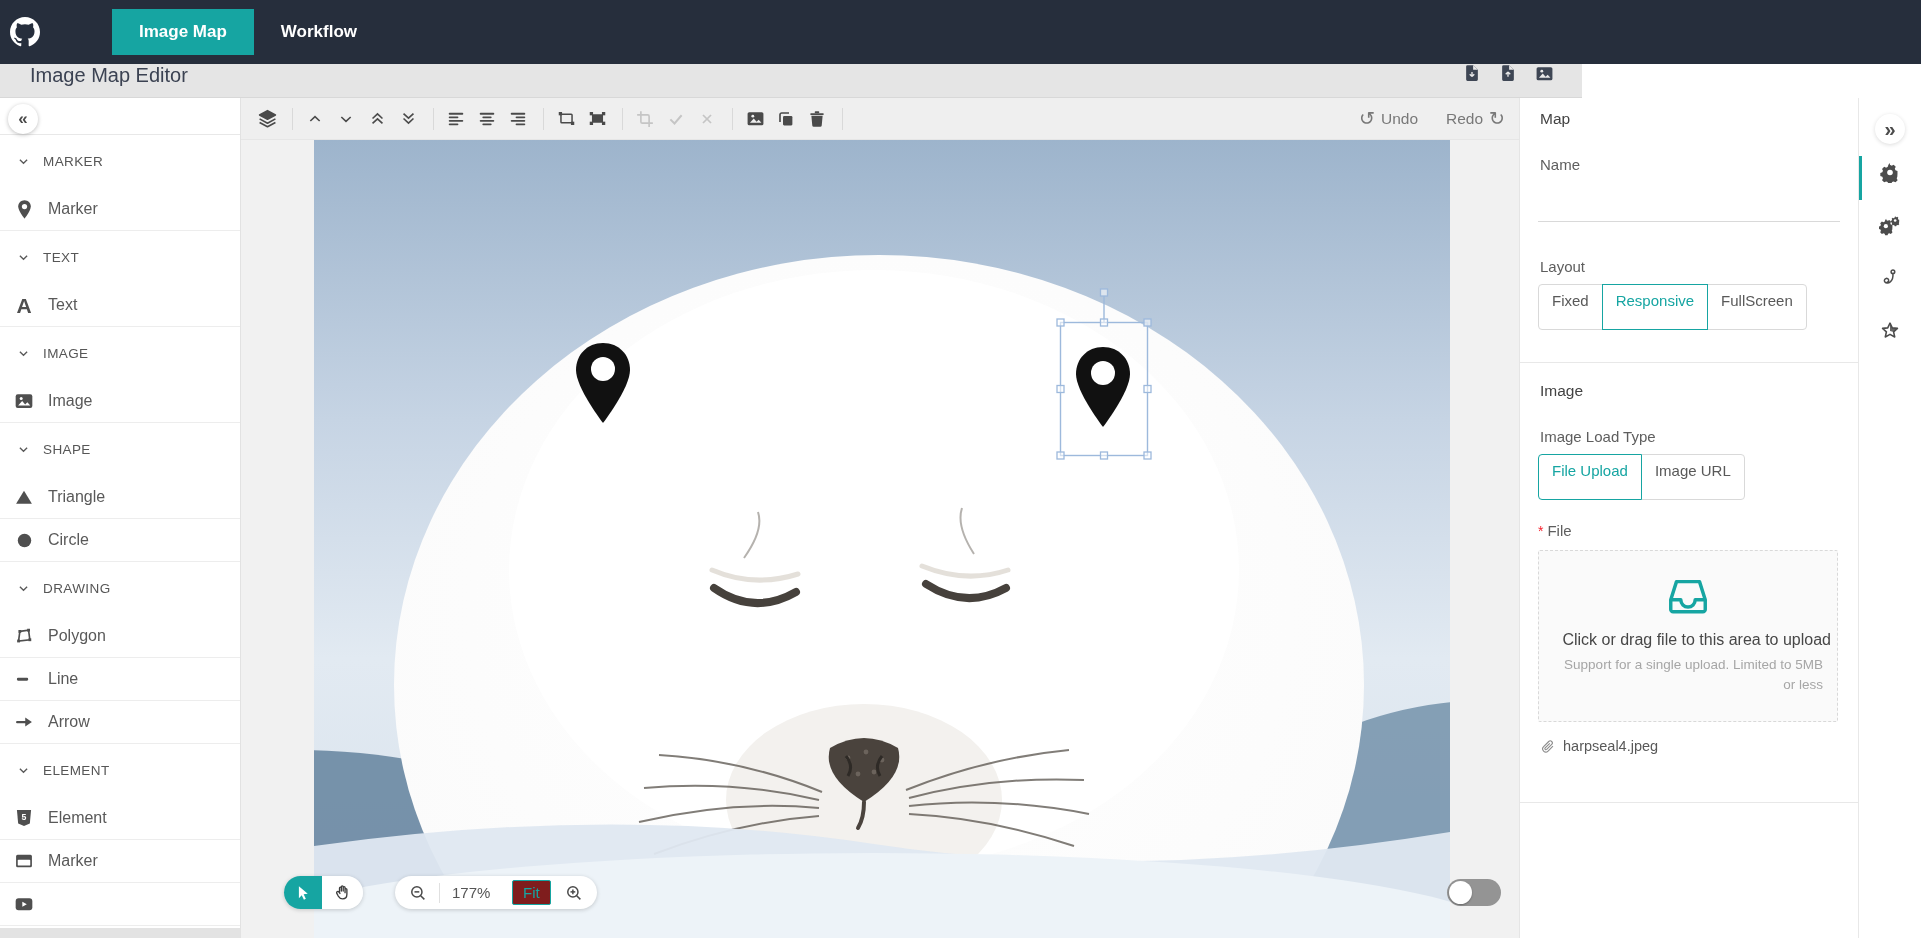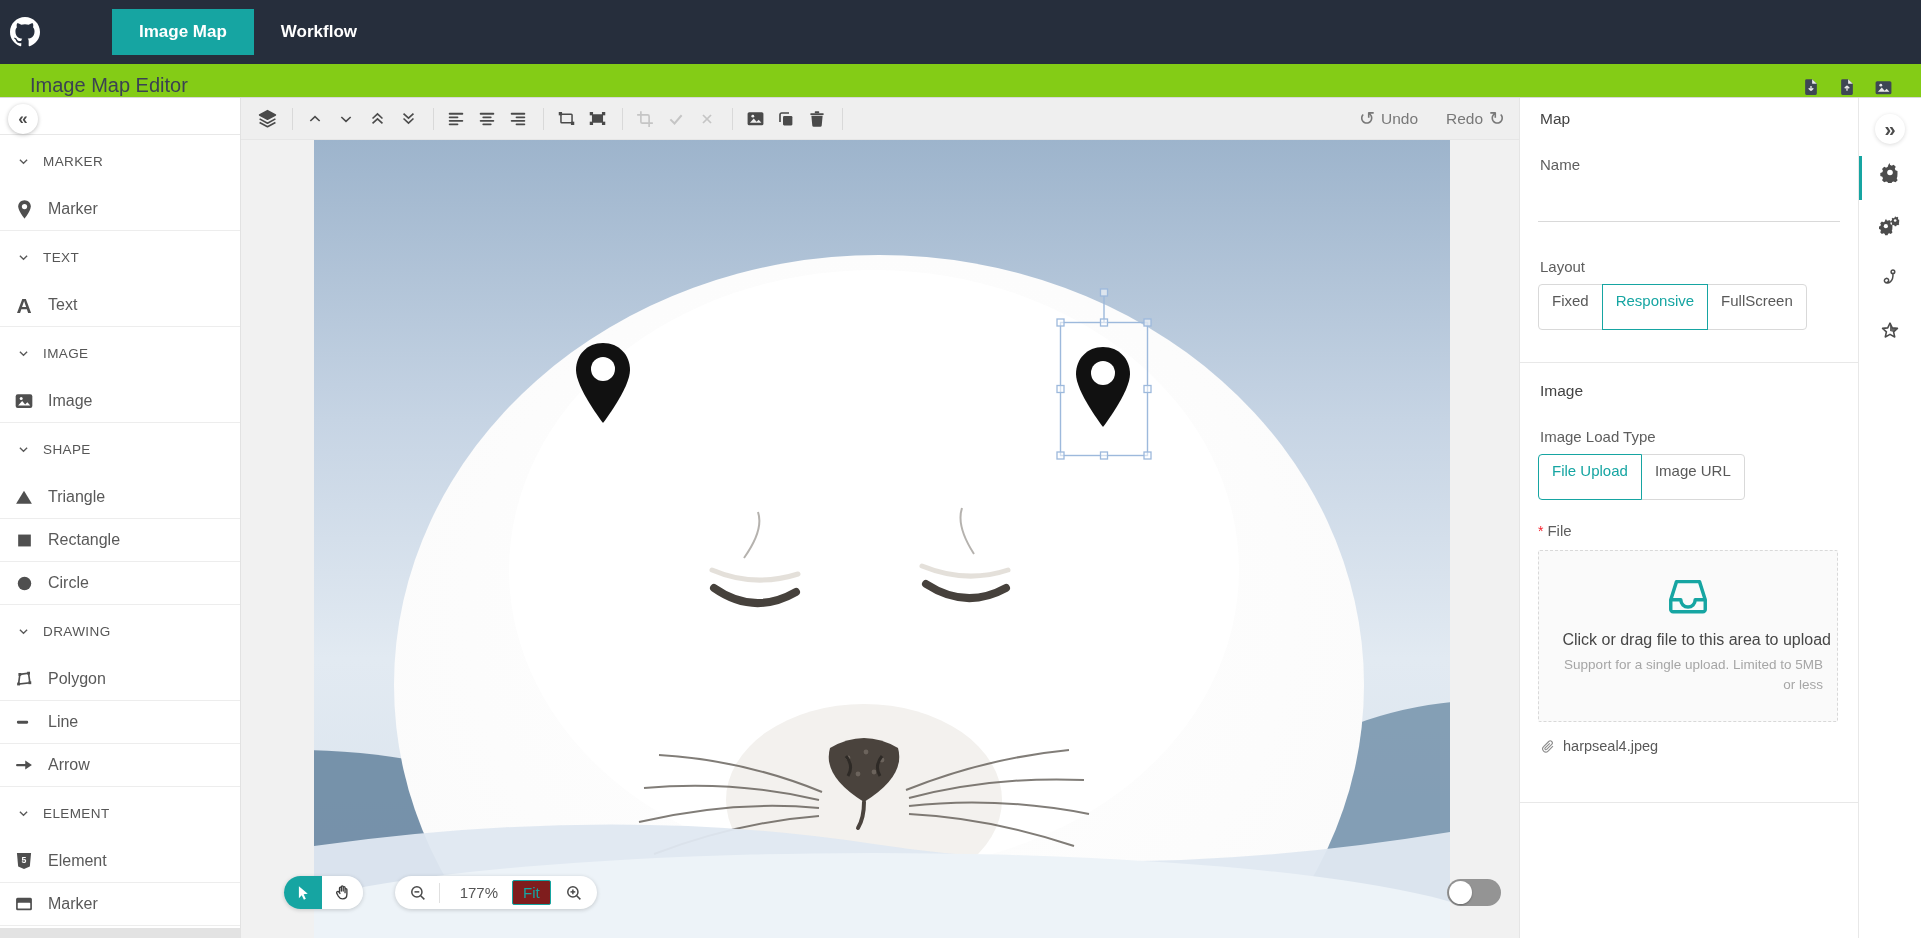--- a/index.html
+++ b/index.html
@@ -11,22 +11,22 @@
   .navbar{position:absolute;left:0;top:0;width:1921px;height:64px;background:#262e3c;
     display:flex;align-items:center;}
   .nav-title{color:#fff;font-size:26px;font-weight:700;margin-left:12px;letter-spacing:.2px;}
   .gh{margin-left:10px;color:#fff;width:30px;height:30px;cursor:pointer;}
   .nav-tabs{display:flex;align-items:center;height:100%;margin-left:72px;}
   .nav-tab{height:46px;padding:0 27px;display:flex;align-items:center;color:#fff;
     font-size:17px;font-weight:700;cursor:pointer;}
   .nav-tab.active{background:#16a5a2;}
 
   
-  .subheader{position:absolute;left:0;top:64px;width:1921px;height:34px;background:#84cc16;
-    border-bottom:1px solid #d8d8d8;display:flex;align-items:flex-end;}
+  .subheader{position:absolute;left:0;top:64px;width:1582px;height:34px;background:#e5e5e5;
+    border-bottom:1px solid #d8d8d8;display:flex;align-items:flex-start;}
   .sub-title{font-size:20px;color:#3b4252;margin-left:30px;}
   .sub-icons{margin-left:auto;margin-right:28px;display:flex;gap:18px;color:#3e4654;}
   .sub-icons .ico{cursor:pointer}
 
   
   .sidebar{position:absolute;left:0;top:98px;width:241px;bottom:0;background:#fff;
     border-right:1px solid #e2e2e2;}
   .side-head{height:37px;border-bottom:1px solid #e8e8e8;position:relative;}
   .collapse-btn{position:absolute;left:8px;top:6px;width:30px;height:30px;border-radius:50%;
     background:#fff;box-shadow:0 1px 4px rgba(0,0,0,.25);display:flex;align-items:center;
@@ -59,21 +59,21 @@
   .tools-left{position:absolute;left:43px;top:778px;height:33px;display:flex;
     box-shadow:0 1px 4px rgba(0,0,0,.18);border-radius:17px;}
   .tl-cursor{width:38px;height:33px;background:#16a5a2;border-radius:17px 0 0 17px;
     display:flex;align-items:center;justify-content:center;cursor:pointer;}
   .tl-hand{width:41px;height:33px;background:#fff;border-radius:0 17px 17px 0;
     display:flex;align-items:center;justify-content:center;cursor:pointer;color:#3d3d3d;}
   .tools-right{position:absolute;left:154px;top:778px;height:33px;background:#fff;border-radius:17px;
     box-shadow:0 1px 4px rgba(0,0,0,.18);display:flex;align-items:center;padding:0 14px;}
   .tr-zoombtn{color:#4a4a4a;cursor:pointer;display:flex;align-items:center;}
   .tr-sep{width:1px;height:20px;background:#e0e0e0;margin:0 12px;}
-  .tr-level{font-size:15px;color:#555;min-width:46px;text-align:right;}
+  .tr-level{font-size:15px;color:#555;min-width:46px;text-align:left;}
   .tr-fit{border:1px solid #16a5a2;color:#16a5a2;font-size:15px;border-radius:2px;
     padding:3px 10px;margin:0 14px;cursor:pointer;background:#7f1d1d;}
   .mini-toggle{position:absolute;left:1206px;top:781px;width:54px;height:27px;border-radius:14px;
     background:#949494;cursor:pointer;}
   .mini-toggle .knob{position:absolute;left:2px;top:2px;width:23px;height:23px;border-radius:50%;
     background:#fff;box-shadow:0 1px 2px rgba(0,0,0,.3);}
 
   
   .panel{position:absolute;left:1519px;top:98px;width:339px;bottom:0;background:#fff;
     border-left:1px solid #e5e5e5;}
@@ -218,28 +218,20 @@
       </span>
     <span class="sec-label">SHAPE</span>
   </div>
   <div class="side-item">
     <span class="it-ico ico">
         <svg viewBox="0 0 24 24" width="20" height="20">
           <path d="M12 4.5 21.5 20h-19z" fill="currentColor"></path>
         </svg>
       </span>
     <span class="it-label">Triangle</span>
-  </div>
-  <div class="side-item">
-    <span class="it-ico ico">
-        <svg viewBox="0 0 24 24" width="19" height="19">
-          <rect x="4" y="4.5" width="16" height="15" fill="currentColor"></rect>
-        </svg>
-      </span>
-    <span class="it-label">Rectangle</span>
   </div>
   <div class="side-item">
     <span class="it-ico ico">
         <svg viewBox="0 0 24 24" width="19" height="19">
           <circle cx="12" cy="12" r="8.5" fill="currentColor"></circle>
         </svg>
       </span>
     <span class="it-label">Circle</span>
   </div>
 

